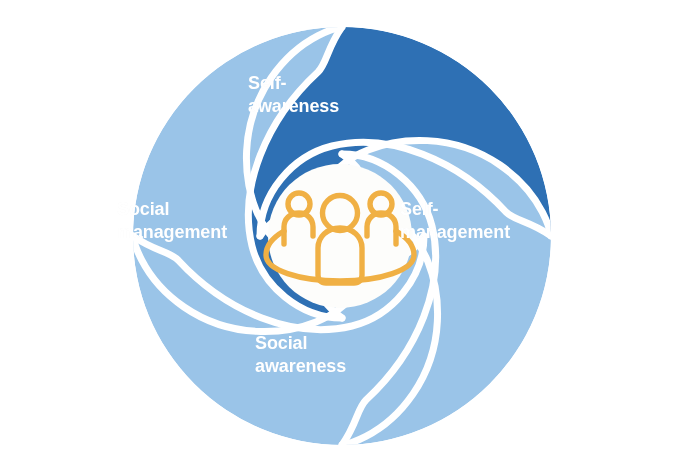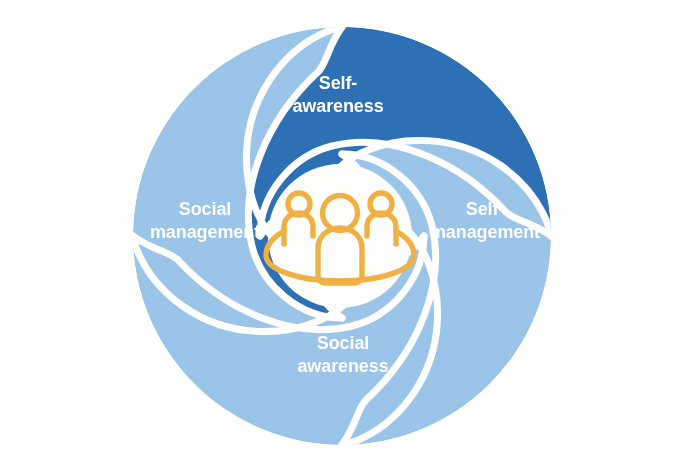--- a/index.html
+++ b/index.html
@@ -22,21 +22,20 @@
   #wheel-svg {
     position: absolute;
     left: 0;
     top: 0;
     width: 684px;
     height: 456px;
     display: block;
   }
   .seg-label {
     position: absolute;
-    text-align: center;
     color: #ffffff;
     font-family: "Liberation Sans", sans-serif;
     font-weight: bold;
     font-size: 18px;
     line-height: 1.28;
     letter-spacing: -0.1px;
     white-space: pre-line;
     pointer-events: none;
     text-shadow: 0 0 1px rgba(0,0,0,0.04);
   }

